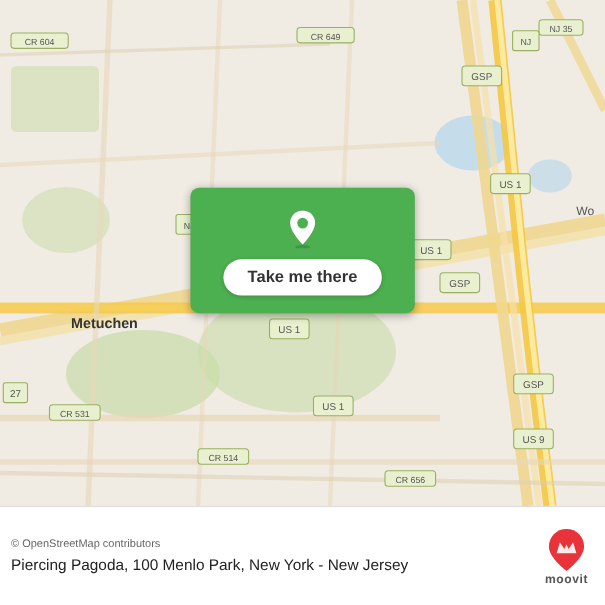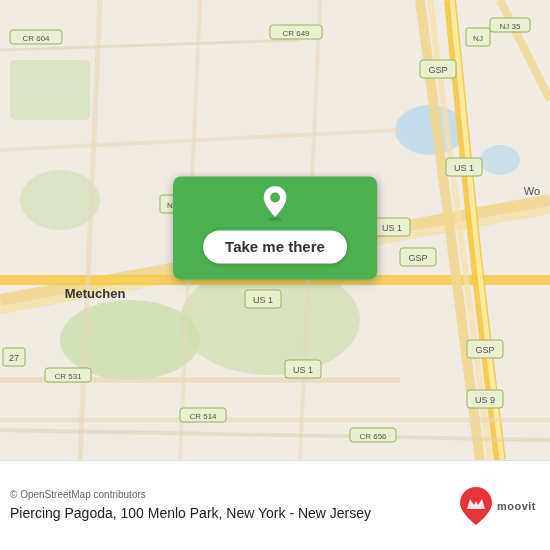--- a/index.html
+++ b/index.html
@@ -33,21 +33,21 @@
       left: 50%;
       transform: translate(-50%, -52%);
       display: flex;
       flex-direction: column;
       align-items: center;
     }
 
     #green-card {
       background-color: #4caf50;
       border-radius: 8px;
-      padding: 8px 30px 16px 30px;
+      padding: 19px 30px 16px 30px;
       display: flex;
       flex-direction: column;
       align-items: center;
       box-shadow: 0 2px 8px rgba(0,0,0,0.3);
       min-width: 180px;
     }
 
     #location-pin {
       width: 36px;
       height: 36px;
@@ -94,21 +94,21 @@
       font-size: 14px;
       color: #222;
       font-weight: 400;
       max-width: 380px;
       line-height: 1.3;
     }
 
     
     #moovit-logo {
       display: flex;
-      flex-direction: row;
+      flex-direction: column;
       align-items: center;
       flex-shrink: 0;
     }
 
     #moovit-icon {
       width: 42px;
       height: 42px;
     }
 
     #moovit-text {

